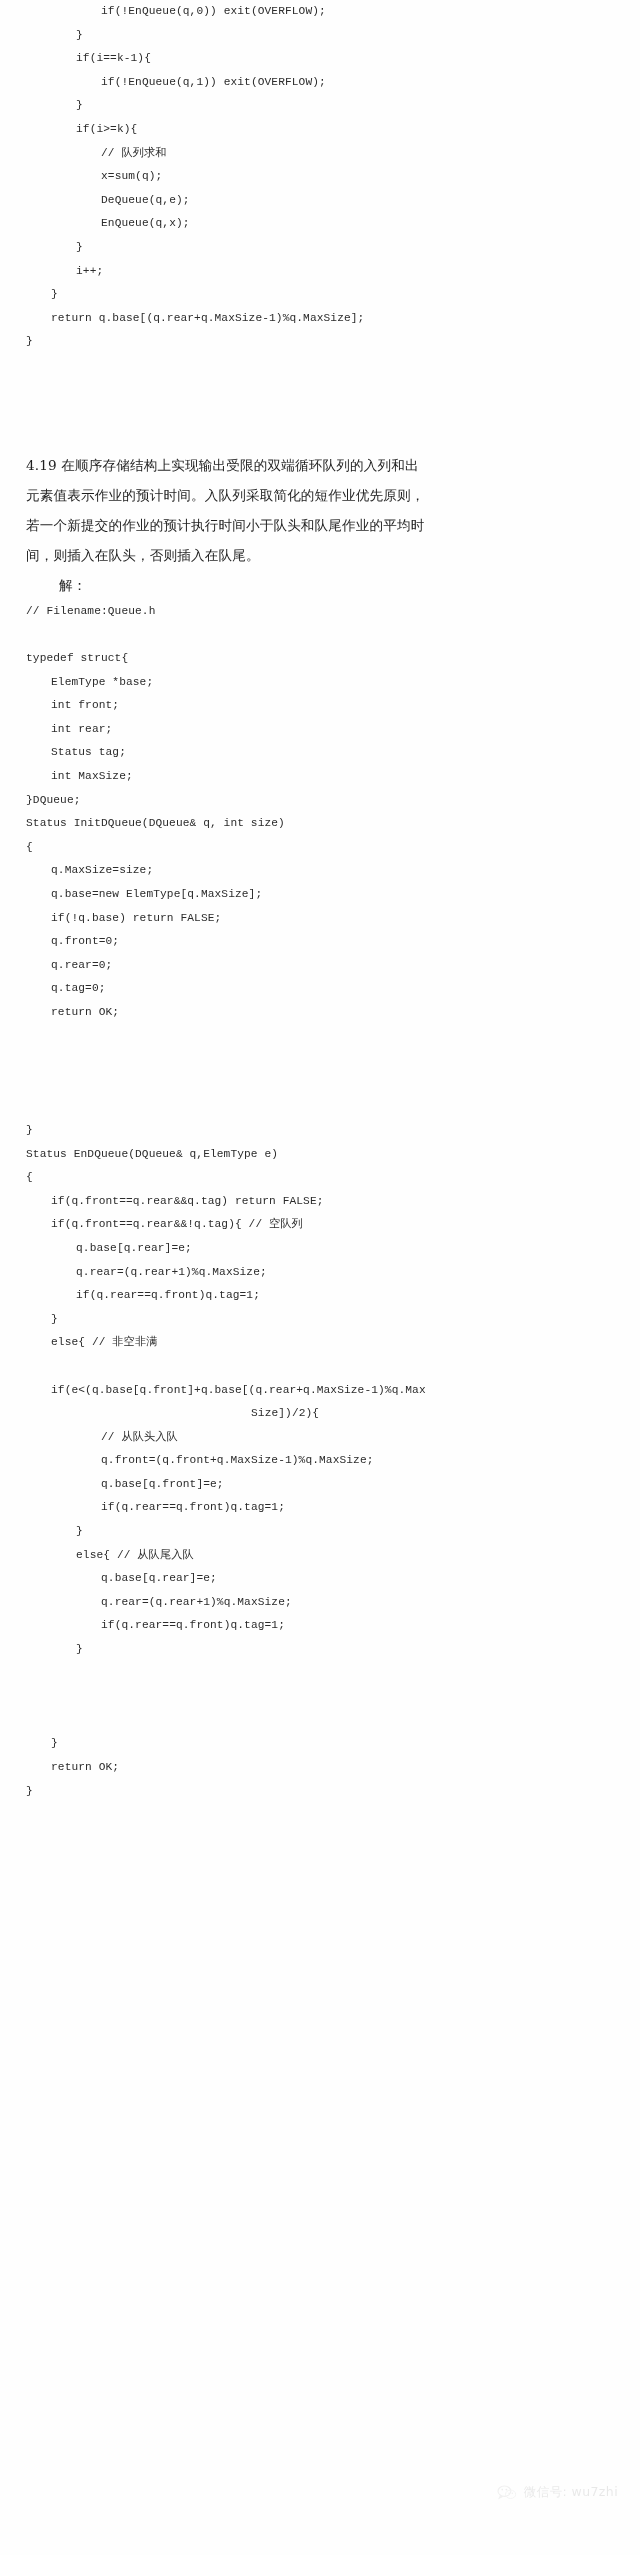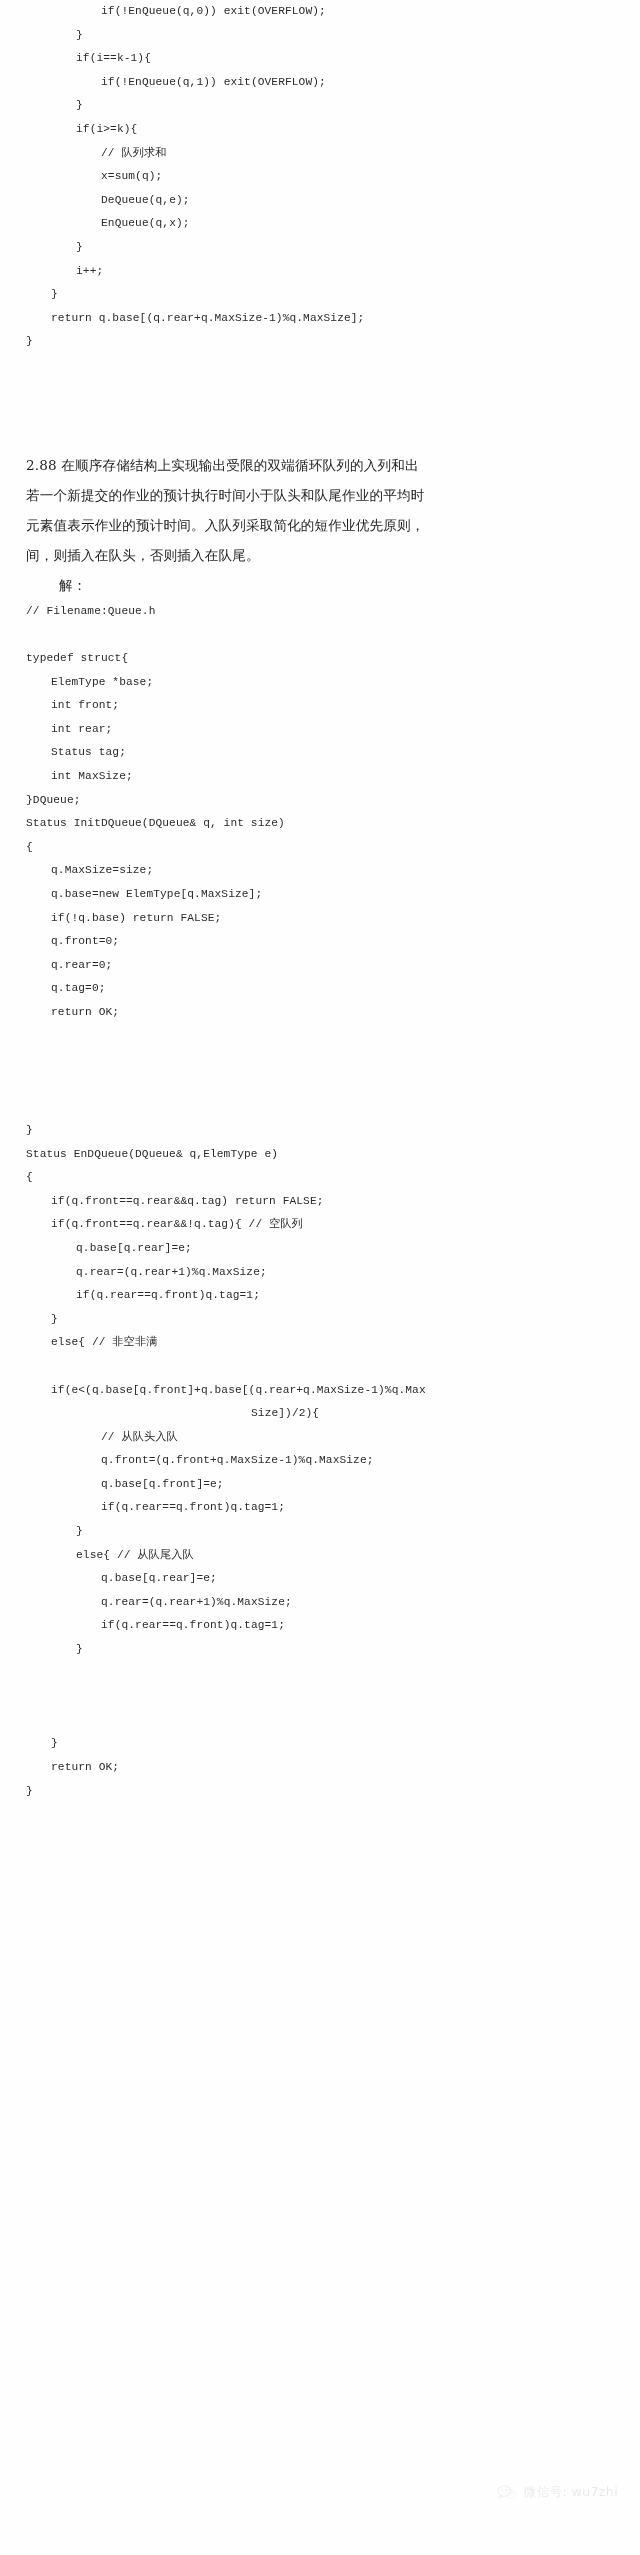--- a/index.html
+++ b/index.html
@@ -90,23 +90,23 @@
 </head>
 <body>
 
 <div class="page">
 
   <div class="code-block" id="code-top"><div class="code-line" style="padding-left: 101px;">if(!EnQueue(q,0)) exit(OVERFLOW);</div><div class="code-line" style="padding-left: 76px;">}</div><div class="code-line" style="padding-left: 76px;">if(i==k-1){</div><div class="code-line" style="padding-left: 101px;">if(!EnQueue(q,1)) exit(OVERFLOW);</div><div class="code-line" style="padding-left: 76px;">}</div><div class="code-line" style="padding-left: 76px;">if(i&gt;=k){</div><div class="code-line" style="padding-left: 101px;">// 队列求和</div><div class="code-line" style="padding-left: 101px;">x=sum(q);</div><div class="code-line" style="padding-left: 101px;">DeQueue(q,e);</div><div class="code-line" style="padding-left: 101px;">EnQueue(q,x);</div><div class="code-line" style="padding-left: 76px;">}</div><div class="code-line" style="padding-left: 76px;">i++;</div><div class="code-line" style="padding-left: 51px;">}</div><div class="code-line" style="padding-left: 51px;">return q.base[(q.rear+q.MaxSize-1)%q.MaxSize];</div><div class="code-line" style="padding-left: 26px;">}</div></div>
 
   <div class="section-gap-xl"></div>
 
   <div class="prose" id="problem-lines">
-      <div class="prose-line">2.88 在顺序存储结构上实现输出受限的双端循环队列的入列和出</div>
+      <div class="prose-line">4.19 在顺序存储结构上实现输出受限的双端循环队列的入列和出</div>
+      <div class="prose-line">元素值表示作业的预计时间。入队列采取简化的短作业优先原则，</div>
       <div class="prose-line">若一个新提交的作业的预计执行时间小于队头和队尾作业的平均时</div>
-      <div class="prose-line">元素值表示作业的预计时间。入队列采取简化的短作业优先原则，</div>
       <div class="prose-line">间，则插入在队头，否则插入在队尾。</div>
     </div>
 
   <div class="prose-line indent-1">解：</div>
 
   <div class="code-block" id="code-main"><div class="code-line" style="padding-left: 26px;">// Filename:Queue.h</div><div class="code-line blank">&nbsp;</div><div class="code-line" style="padding-left: 26px;">typedef struct{</div><div class="code-line" style="padding-left: 51px;">ElemType *base;</div><div class="code-line" style="padding-left: 51px;">int front;</div><div class="code-line" style="padding-left: 51px;">int rear;</div><div class="code-line" style="padding-left: 51px;">Status tag;</div><div class="code-line" style="padding-left: 51px;">int MaxSize;</div><div class="code-line" style="padding-left: 26px;">}DQueue;</div><div class="code-line" style="padding-left: 26px;">Status InitDQueue(DQueue&amp; q, int size)</div><div class="code-line" style="padding-left: 26px;">{</div><div class="code-line" style="padding-left: 51px;">q.MaxSize=size;</div><div class="code-line" style="padding-left: 51px;">q.base=new ElemType[q.MaxSize];</div><div class="code-line" style="padding-left: 51px;">if(!q.base) return FALSE;</div><div class="code-line" style="padding-left: 51px;">q.front=0;</div><div class="code-line" style="padding-left: 51px;">q.rear=0;</div><div class="code-line" style="padding-left: 51px;">q.tag=0;</div><div class="code-line" style="padding-left: 51px;">return OK;</div><div class="code-line blank">&nbsp;</div><div class="code-line blank">&nbsp;</div><div class="code-line blank">&nbsp;</div><div class="code-line blank">&nbsp;</div><div class="code-line" style="padding-left: 26px;">}</div><div class="code-line" style="padding-left: 26px;">Status EnDQueue(DQueue&amp; q,ElemType e)</div><div class="code-line" style="padding-left: 26px;">{</div><div class="code-line" style="padding-left: 51px;">if(q.front==q.rear&amp;&amp;q.tag) return FALSE;</div><div class="code-line" style="padding-left: 51px;">if(q.front==q.rear&amp;&amp;!q.tag){ // 空队列</div><div class="code-line" style="padding-left: 76px;">q.base[q.rear]=e;</div><div class="code-line" style="padding-left: 76px;">q.rear=(q.rear+1)%q.MaxSize;</div><div class="code-line" style="padding-left: 76px;">if(q.rear==q.front)q.tag=1;</div><div class="code-line" style="padding-left: 51px;">}</div><div class="code-line" style="padding-left: 51px;">else{ // 非空非满</div><div class="code-line blank">&nbsp;</div><div class="code-line" style="padding-left: 51px;">if(e&lt;(q.base[q.front]+q.base[(q.rear+q.MaxSize-1)%q.Max</div><div class="code-line" style="padding-left: 251px;">Size])/2){</div><div class="code-line" style="padding-left: 101px;">// 从队头入队</div><div class="code-line" style="padding-left: 101px;">q.front=(q.front+q.MaxSize-1)%q.MaxSize;</div><div class="code-line" style="padding-left: 101px;">q.base[q.front]=e;</div><div class="code-line" style="padding-left: 101px;">if(q.rear==q.front)q.tag=1;</div><div class="code-line" style="padding-left: 76px;">}</div><div class="code-line" style="padding-left: 76px;">else{ // 从队尾入队</div><div class="code-line" style="padding-left: 101px;">q.base[q.rear]=e;</div><div class="code-line" style="padding-left: 101px;">q.rear=(q.rear+1)%q.MaxSize;</div><div class="code-line" style="padding-left: 101px;">if(q.rear==q.front)q.tag=1;</div><div class="code-line" style="padding-left: 76px;">}</div><div class="code-line blank">&nbsp;</div><div class="code-line blank">&nbsp;</div><div class="code-line blank">&nbsp;</div><div class="code-line" style="padding-left: 51px;">}</div><div class="code-line" style="padding-left: 51px;">return OK;</div><div class="code-line" style="padding-left: 26px;">}</div></div>
 
   <div class="watermark">
     <span class="wm-logo">
       <svg width="20" height="16" viewBox="0 0 20 16" aria-hidden="true">

